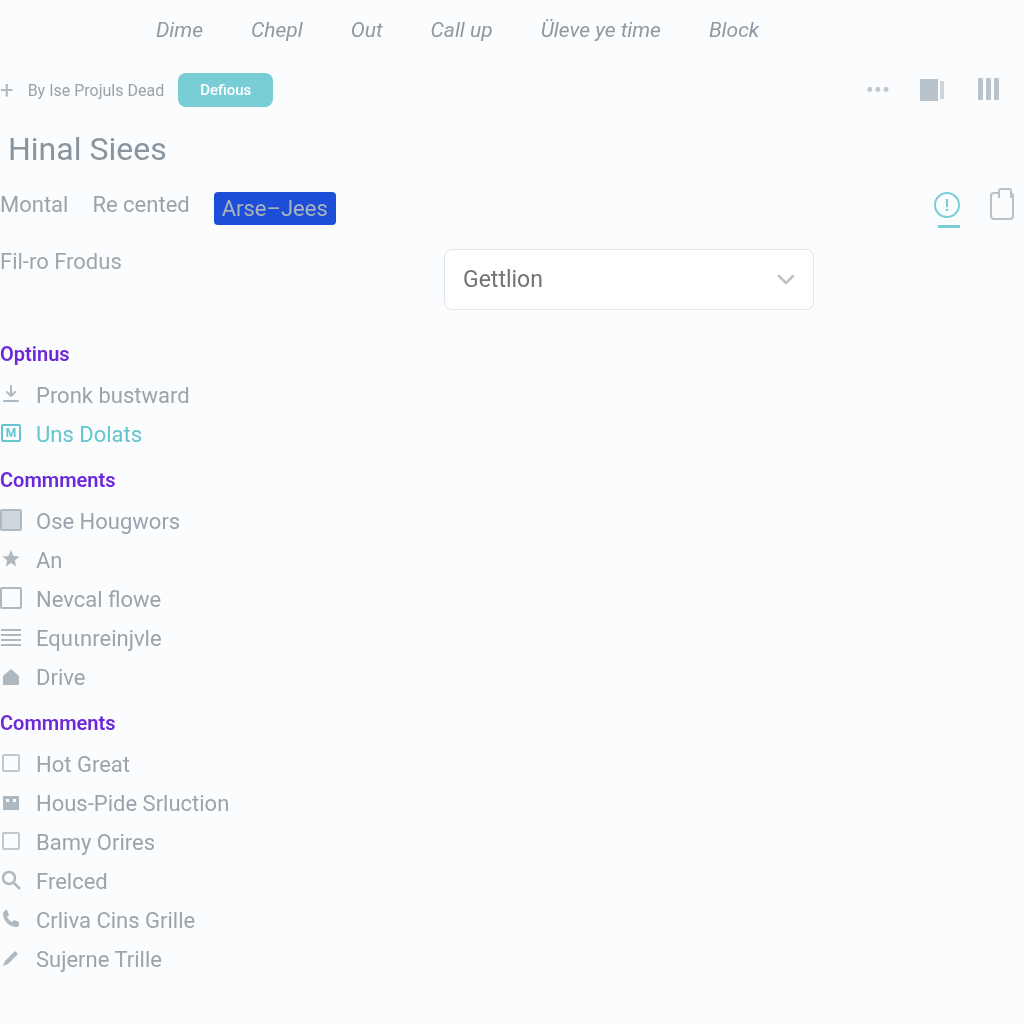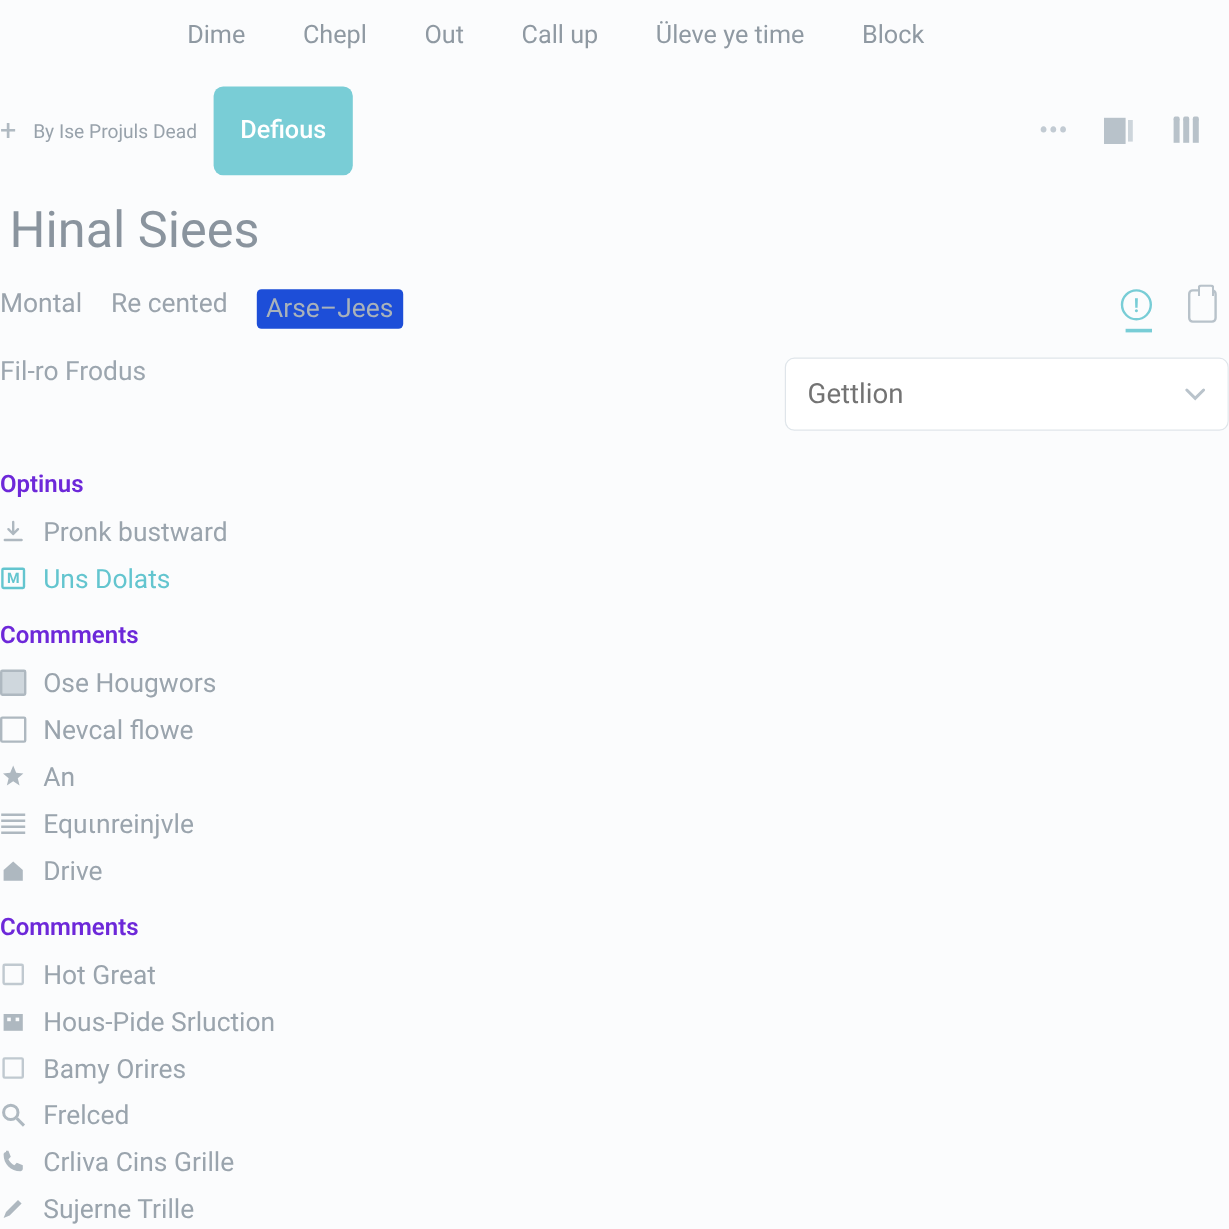--- a/index.html
+++ b/index.html
@@ -10,42 +10,43 @@
     height: 1024px;
     overflow: hidden;
     color: #8a949e;
   }
   .topnav {
     display: flex;
     gap: 48px;
     padding: 18px 0 18px 156px;
     font-size: 21px;
     color: #8f99a2;
+    font-style: italic;
   }
   .topnav a { cursor: pointer; }
   .subbar {
     display: flex;
     align-items: center;
     padding: 12px 16px 18px 0;
     gap: 14px;
   }
   .plus-icon { font-size: 24px; color: #b0bac2; margin-left: 0; }
   .breadcrumb-text { font-size: 16px; color: #98a2ab; }
   .pill {
     background: #79cdd6;
     color: #fff;
-    padding: 25px 22px;
+    padding: 8px 22px;
     border-radius: 8px;
-    font-size: 21px;
+    font-size: 15px;
     font-weight: 500;
   }
   .subbar .spacer { flex: 1; }
   .icon-btn { color: #c2cbd3; font-size: 24px; padding: 4px 8px; cursor: pointer; }
   .page-title {
-    font-size: 42px;
+    font-size: 32px;
     font-weight: 400;
     color: #8a949e;
     padding: 4px 0 16px 8px;
   }
   .tabs {
     display: flex;
     align-items: flex-start;
     gap: 24px;
     padding: 8px 0 0 0;
     font-size: 22px;
@@ -75,22 +76,21 @@
   }
   .clip-icon::before {
     content: ""; position: absolute; top: -6px; left: 6px; width: 10px; height: 8px;
     border: 2.5px solid #b8c2ca; border-bottom: none; border-radius: 3px 3px 0 0;
     background: #fbfcfd;
   }
   .content-row {
     display: flex;
     align-items: flex-start;
     padding: 24px 0 0 0;
-    gap: 40px;
-    justify-content: space-between;
+    gap: 24px;
   }
   .subtitle { font-size: 22px; color: #9ca6af; flex: 0 0 420px; padding-left: 0;}
   .select {
     flex: 0 0 370px;
     border: 1.5px solid #dfe5ea;
     border-radius: 8px;
     padding: 16px 18px;
     font-size: 23px;
     color: #737373;
     display: flex;
@@ -211,31 +211,31 @@
     </div>
     <div class="sec-head">Commments</div>
     <div class="item">
       <span class="ic">
         <div class="ic box-filled"></div>
       </span>
       <span>Ose Hougwors</span>
     </div>
     <div class="item">
       <span class="ic">
+        <svg width="22" height="22" viewBox="0 0 22 22">
+          <path d="M11 2l2.5 6 6 .5-4.7 4 1.5 6L11 15l-5.3 3.5 1.5-6L2.5 8.5l6-.5z" fill="#aeb8c0"></path>
+        </svg>
+      </span>
+      <span>An</span>
+    </div>
+    <div class="item">
+      <span class="ic">
         <div class="ic box"></div>
       </span>
       <span>Nevcal flowe</span>
-    </div>
-    <div class="item">
-      <span class="ic">
-        <svg width="22" height="22" viewBox="0 0 22 22">
-          <path d="M11 2l2.5 6 6 .5-4.7 4 1.5 6L11 15l-5.3 3.5 1.5-6L2.5 8.5l6-.5z" fill="#aeb8c0"></path>
-        </svg>
-      </span>
-      <span>An</span>
     </div>
     <div class="item">
       <span class="ic">
         <svg width="22" height="18" viewBox="0 0 22 18">
           <line x1="1" y1="2" x2="21" y2="2" stroke="#aeb8c0" stroke-width="2"></line>
           <line x1="1" y1="7" x2="21" y2="7" stroke="#aeb8c0" stroke-width="2"></line>
           <line x1="1" y1="12" x2="21" y2="12" stroke="#aeb8c0" stroke-width="2"></line>
           <line x1="1" y1="17" x2="21" y2="17" stroke="#aeb8c0" stroke-width="2"></line>
         </svg>
       </span>

